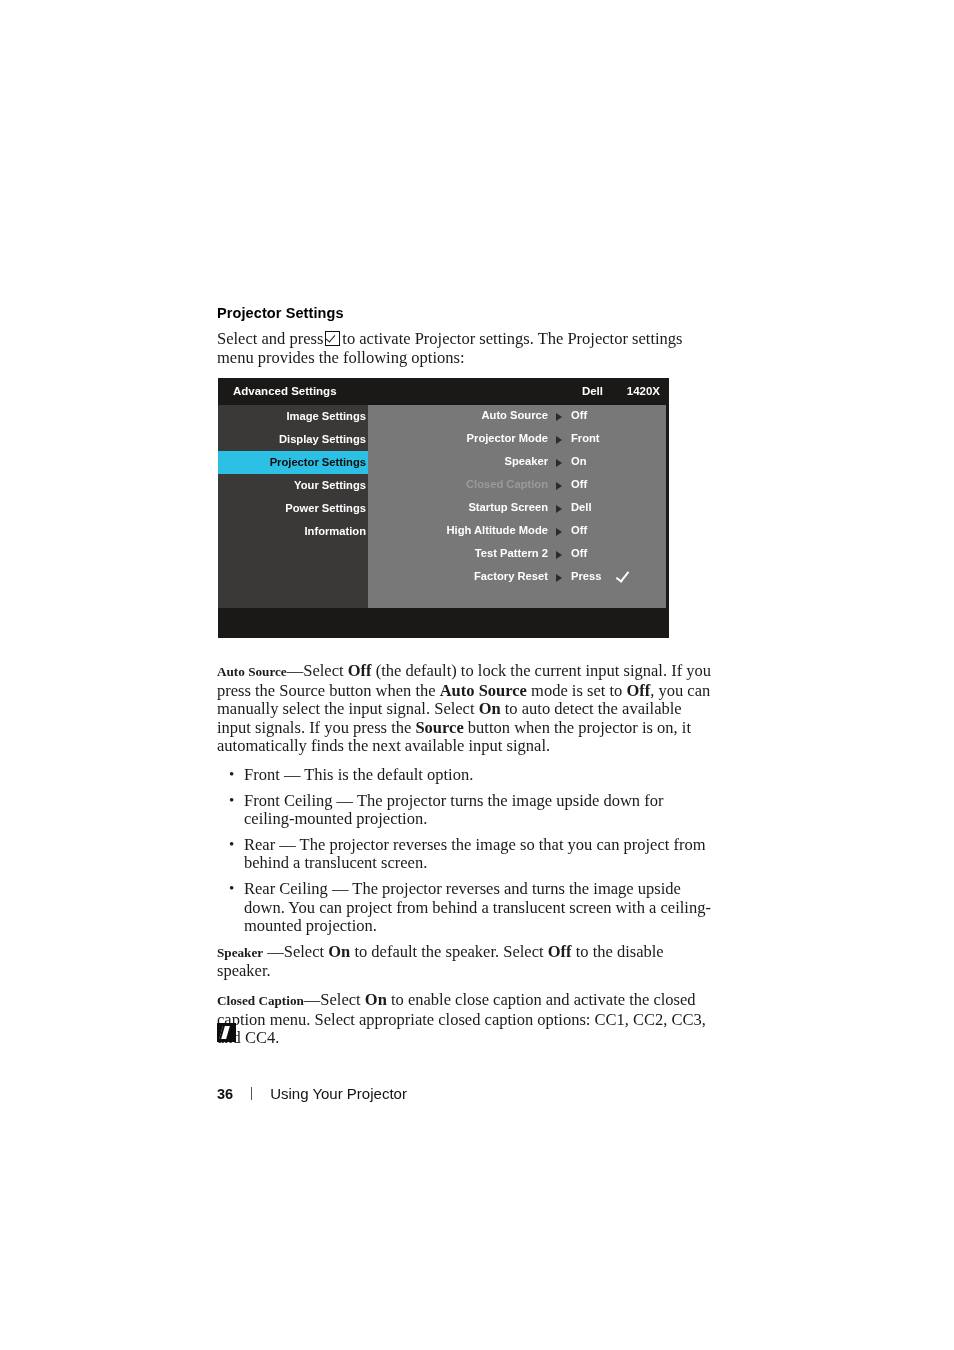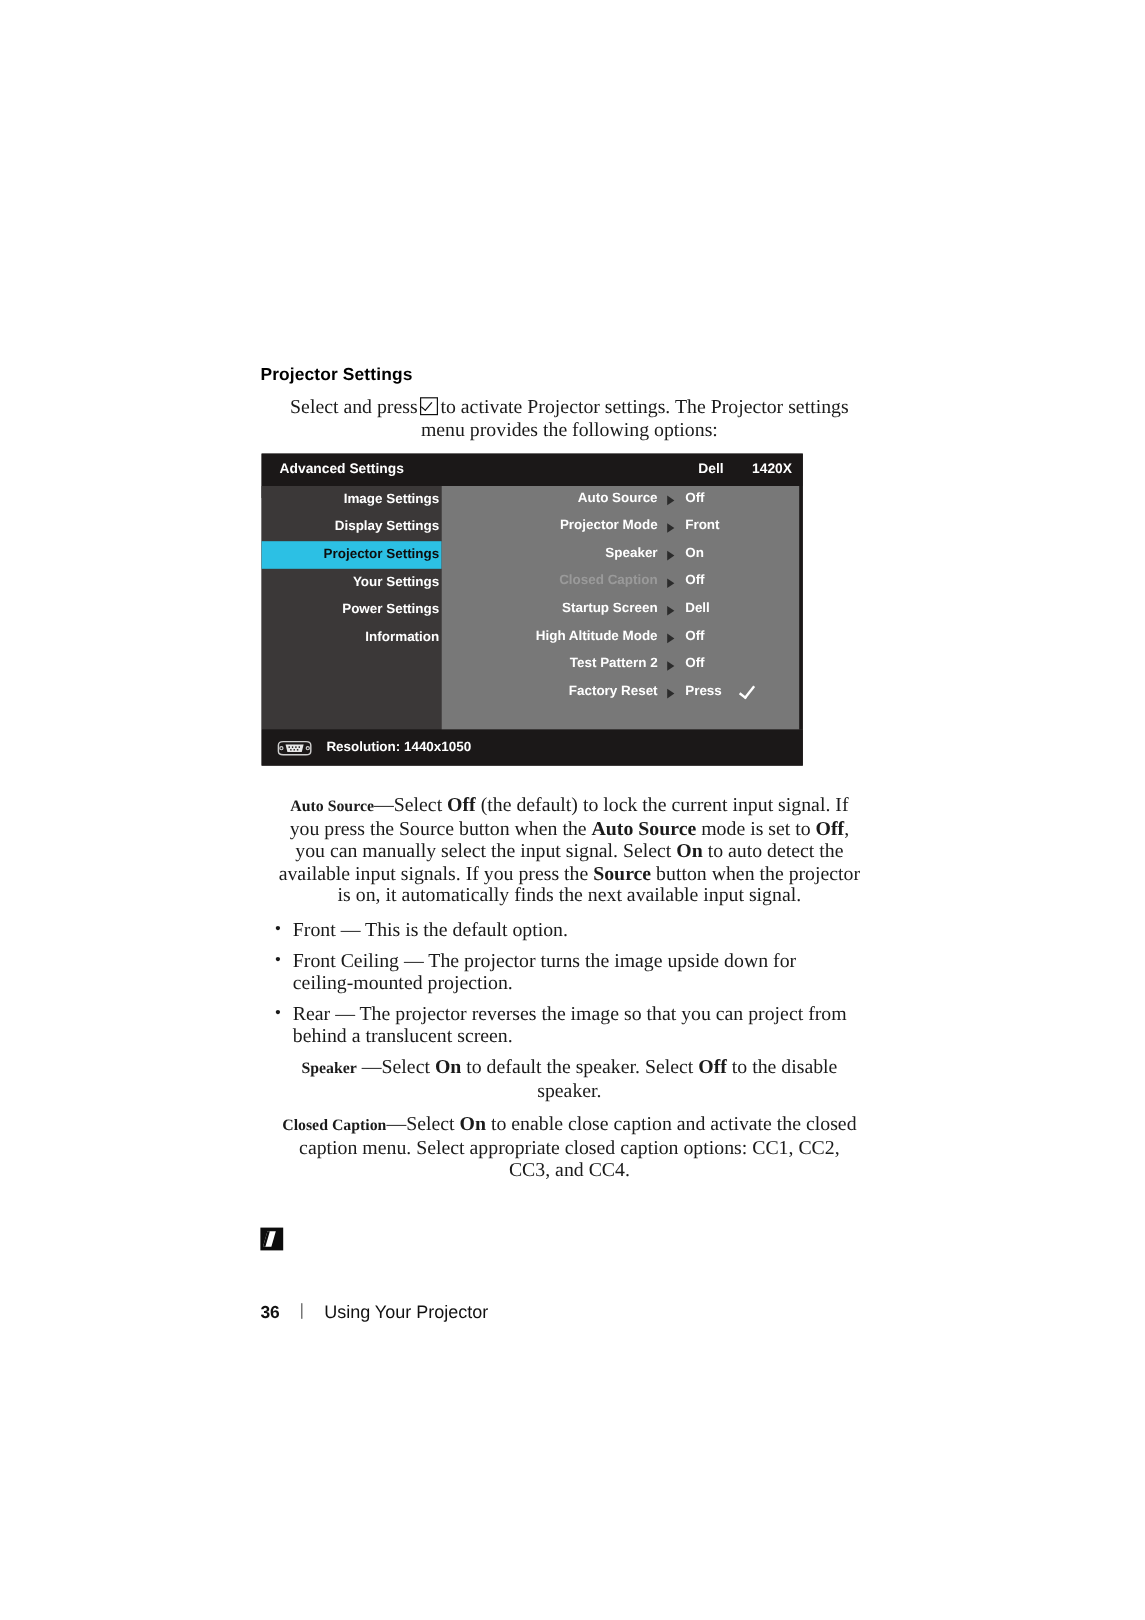--- a/index.html
+++ b/index.html
@@ -37,23 +37,23 @@
     font-size: 14.5px;
     color: #000;
     margin: 0 0 9px 0;
     letter-spacing: 0.1px;
   }
 
   p.body {
     font-family: "Liberation Serif", serif;
     font-size: 16.5px;
     line-height: 18.6px;
-    margin: 0 0 10px 15px;
+    margin: 0 0 10px 0;
     color: #1b1b1b;
-    text-align: center;
+    text-align: left;
   }
 
   .inline-check {
     display: inline-block;
     width: 13px;
     height: 13px;
     border: 1.4px solid #111;
     position: relative;
     vertical-align: -2px;
     margin: 0 2px;
@@ -391,49 +391,34 @@
       </div>
       <div class="row">
         <span class="label">Factory Reset</span>
         <span class="arrow"></span>
         <span class="value">Press</span>
         <span class="tick"></span>
       </div>
       <div class="panel-right-edge"></div>
     </div>
 
-    <div class="osd-footer">
-      <svg class="vga-icon" viewBox="0 0 31 13">
-        <path d="M2 4 Q2 1 6 1 L25 1 Q29 1 29 4 L29 9 Q29 12 25 12 L6 12 Q2 12 2 9 Z" fill="none" stroke="#cfcfcf" stroke-width="1.2"></path>
-        <path d="M8 3.4 L23 3.4 L21.5 9.6 L9.5 9.6 Z" fill="#e6e6e6"></path>
-        <circle cx="11" cy="5.6" r="0.7" fill="#1b1818"></circle>
-        <circle cx="13.8" cy="5.6" r="0.7" fill="#1b1818"></circle>
-        <circle cx="16.6" cy="5.6" r="0.7" fill="#1b1818"></circle>
-        <circle cx="19.4" cy="5.6" r="0.7" fill="#1b1818"></circle>
-        <circle cx="12.4" cy="7.8" r="0.7" fill="#1b1818"></circle>
-        <circle cx="15.2" cy="7.8" r="0.7" fill="#1b1818"></circle>
-        <circle cx="18" cy="7.8" r="0.7" fill="#1b1818"></circle>
-        <circle cx="4.5" cy="6.5" r="1.3" fill="none" stroke="#cfcfcf" stroke-width="1"></circle>
-        <circle cx="26.5" cy="6.5" r="1.3" fill="none" stroke="#cfcfcf" stroke-width="1"></circle>
-      </svg>
-      <span class="res">Resolution: 1440x1050</span>
-    </div>
   </div>
 
   <div class="defs">
 
     <p class="body">
       <span class="sc">Auto Source</span><span>—Select </span><span class="b">Off</span><span> (the default) to lock the current input signal. If you press the Source button when the </span><span class="b">Auto Source</span><span> mode is set to </span><span class="b">Off</span><span>, you can manually select the input signal. Select </span><span class="b">On</span><span> to auto detect the available input signals. If you press the </span><span class="b">Source</span><span> button when the projector is on, it automatically finds the next available input signal.</span>
     </p>
 
 
     <ul class="bullets">
       <li>Front — This is the default option.</li>
       <li>Front Ceiling — The projector turns the image upside down for ceiling-mounted projection.</li>
       <li>Rear — The projector reverses the image so that you can project from behind a translucent screen.</li>
+      <li>Rear Ceiling — The projector reverses and turns the image upside down. You can project from behind a translucent screen with a ceiling-mounted projection.</li>
     </ul>
 
     <p class="body">
       <span class="sc">Speaker</span><span> —Select </span><span class="b">On</span><span> to default the speaker. Select </span><span class="b">Off</span><span> to the disable speaker.</span>
     </p>
 
     <p class="body">
       <span class="sc">Closed Caption</span><span>—Select </span><span class="b">On</span><span> to enable close caption and activate the closed caption menu. Select appropriate closed caption options: CC1, CC2, CC3, and CC4.</span>
     </p>
   </div>

